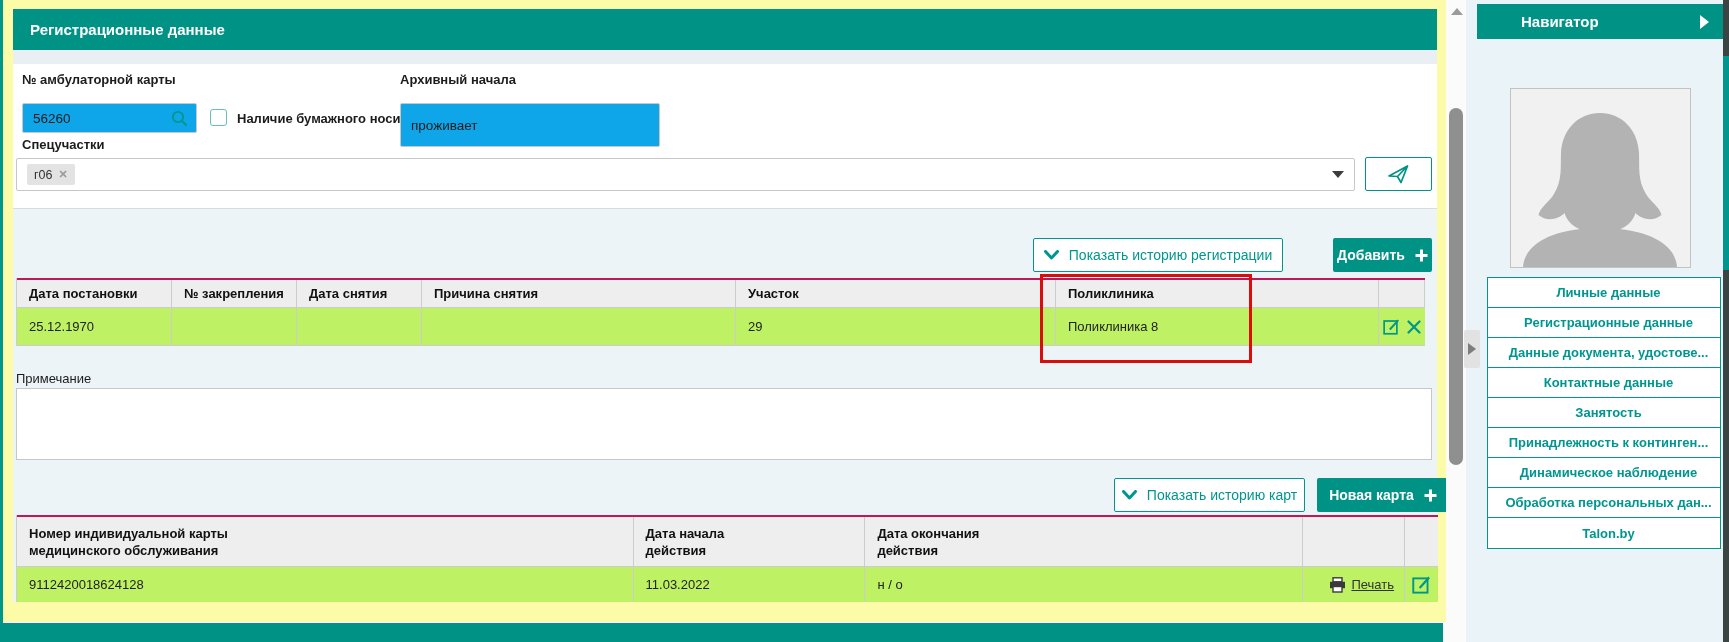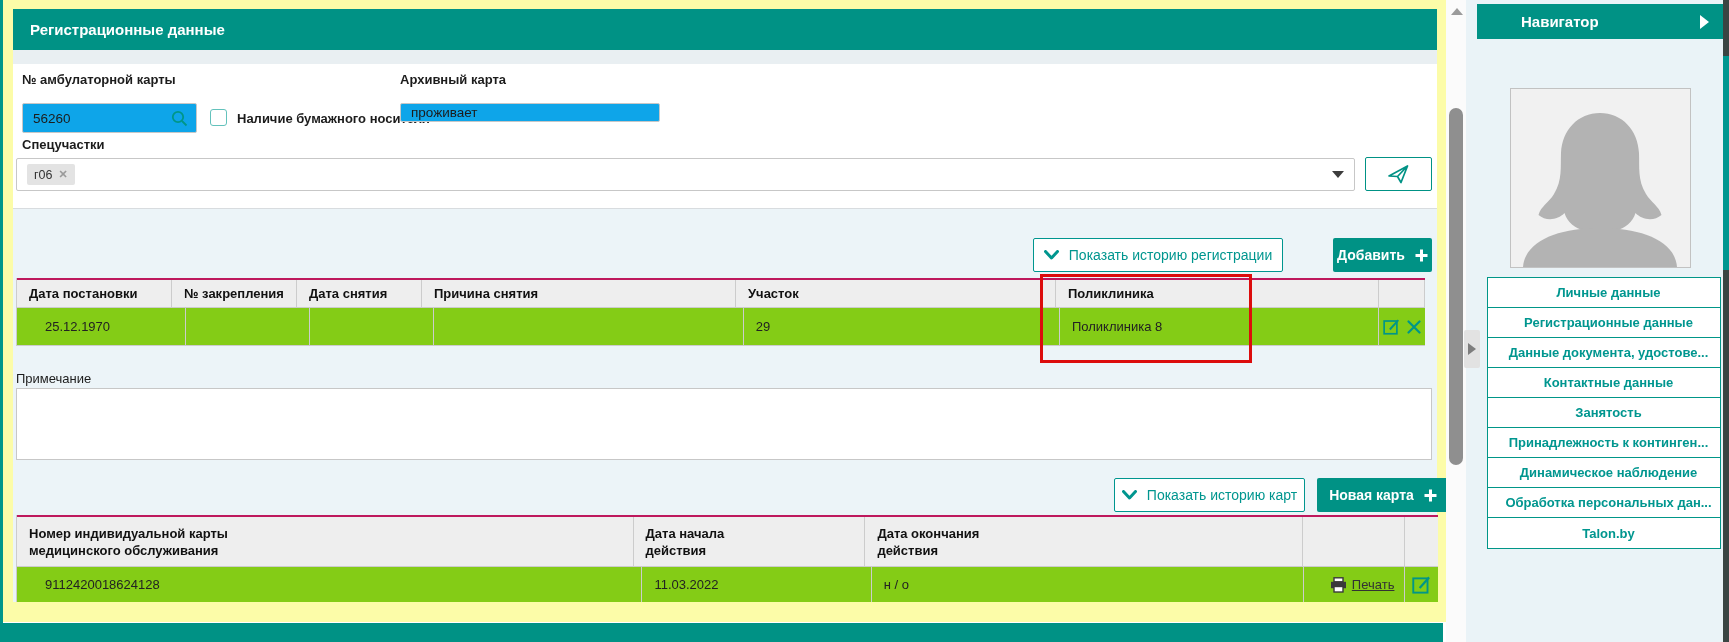--- a/index.html
+++ b/index.html
@@ -39,21 +39,21 @@
 
   .panel-body { left:13px; top:208px; width:1424px; height:394px; background:#ecf4f8; border-top:1px solid #d8dcdf; }
 
   .btn-outline { background:#fff; border:1px solid #00968f; border-radius:2px; color:#00968f;
                  font-size:14px; display:flex; align-items:center; justify-content:center; gap:10px; cursor:pointer; }
   .btn-solid { background:#009285; border:none; border-radius:2px; color:#ffffff; font-size:14px; font-weight:600;
                display:flex; align-items:center; justify-content:center; gap:10px; cursor:pointer; }
 
   .tbl { background:#fff; border-left:1px solid #ccc; }
   .tbl-head { display:flex; background:#eee; border-top:2px solid #be185d; border-bottom:1px solid #ccc; }
-  .tbl-row { display:flex; background:#84cc16; border-bottom:1px solid #ccc;padding-left:16px; }
+  .tbl-row { display:flex; background:#bef264; border-bottom:1px solid #ccc; }
   .cell { border-right:1px solid #ccc; padding:0 12px; font-size:13px; display:flex; align-items:center; }
   .tbl-head .cell { font-weight:bold; color:#111; }
   .hd2 { white-space:pre-line; line-height:17px; }
 
   .red-rect { left:1040px; top:274px; width:212px; height:89px; border:3px solid #dc0c0c; pointer-events:none; z-index:5; }
 
   .note-area { left:16px; top:388px; width:1416px; height:72px; border:1px solid #c7c7c7; background:#fff;
                resize:none; outline:none; font-family:"Liberation Sans",sans-serif; font-size:13px; }
 
   .icon-btn { display:inline-flex; align-items:center; justify-content:center; cursor:pointer; }
@@ -105,22 +105,22 @@
       <svg width="17" height="17" viewBox="0 0 17 17">
           <circle cx="7" cy="7" r="5.2" fill="none" stroke="#009688" stroke-width="1.8"></circle>
           <line x1="11" y1="11" x2="15.5" y2="15.5" stroke="#009688" stroke-width="1.8"></line>
         </svg>
     </span>
   </div>
 
   <span class="abs checkbox" style="left:210px; top:109px;"></span>
   <div class="abs field-label" style="left:237px; top:111px;">Наличие бумажного носителя</div>
 
-  <div class="abs field-label" style="left:400px; top:72px;">Архивный карта</div>
-  <input class="abs text-input" style="left: 400px; top: 103px; width: 260px; height: 19px;" value="проживает">
+  <div class="abs field-label" style="left:400px; top:72px;">Архивный начала</div>
+  <input class="abs text-input" style="left: 400px; top: 103px; width: 260px; height: 44px;" value="проживает">
 
   <div class="abs field-label" style="left:22px; top:137px;">Спецучастки</div>
   <div class="abs dropdown">
     <span class="tag-chip">
       <span>г06</span>
       <span class="tag-x">✕</span>
     </span>
     <span class="caret-down"></span>
   </div>
   <div class="abs send-btn">

